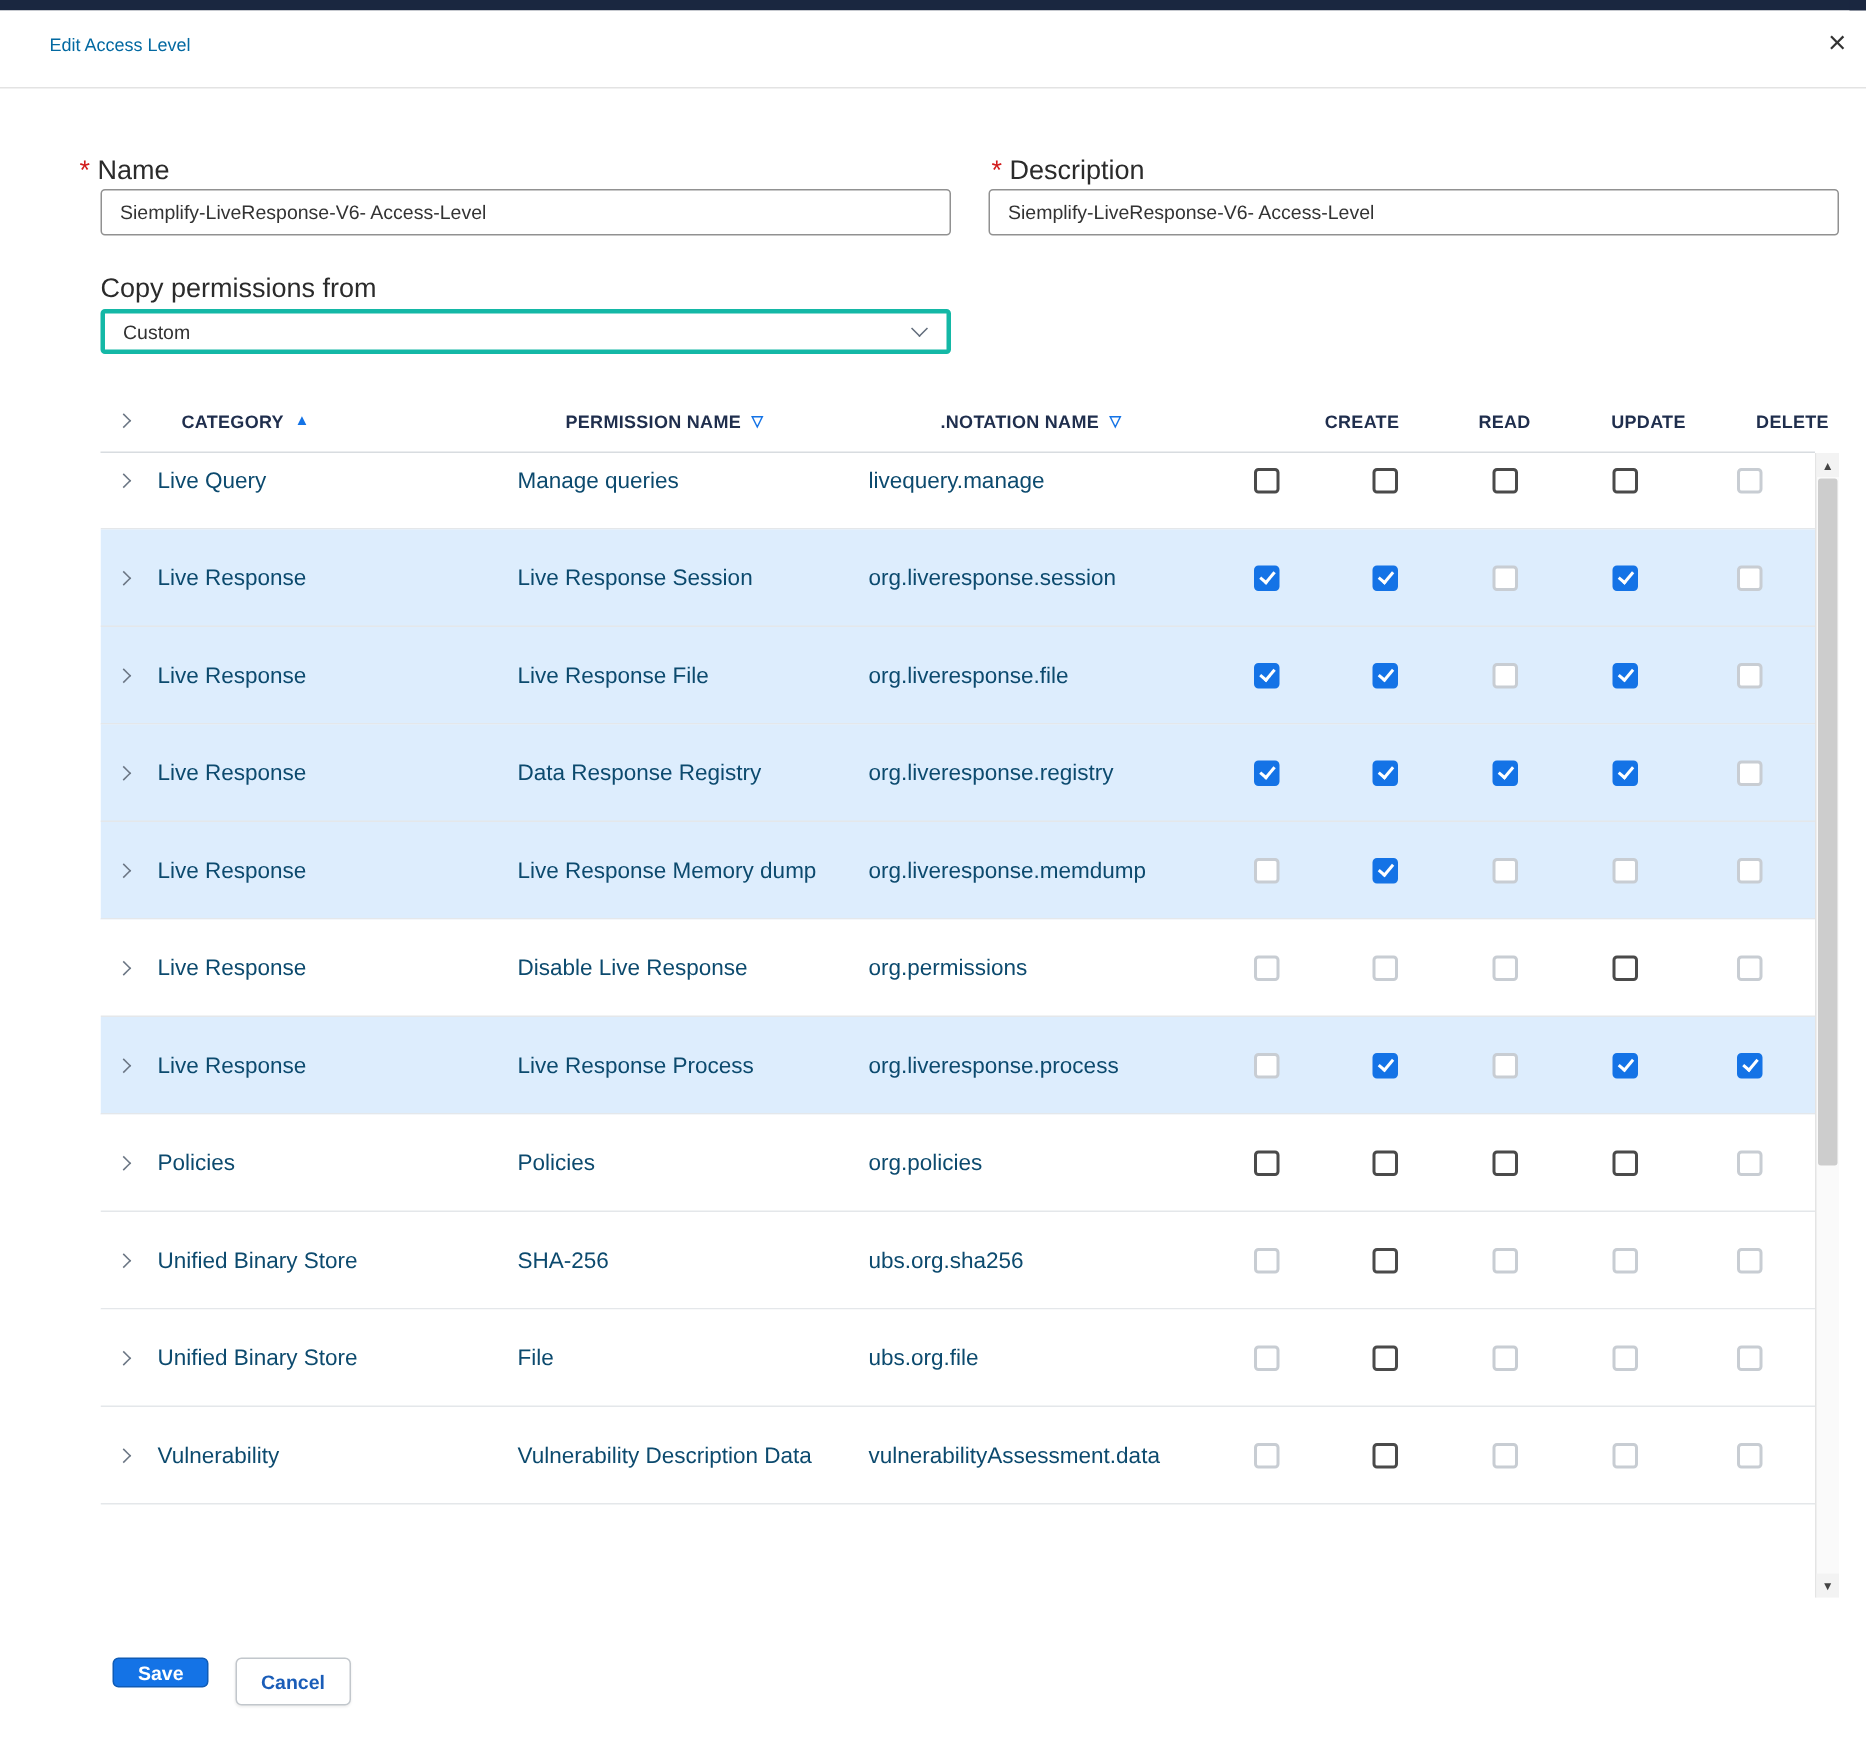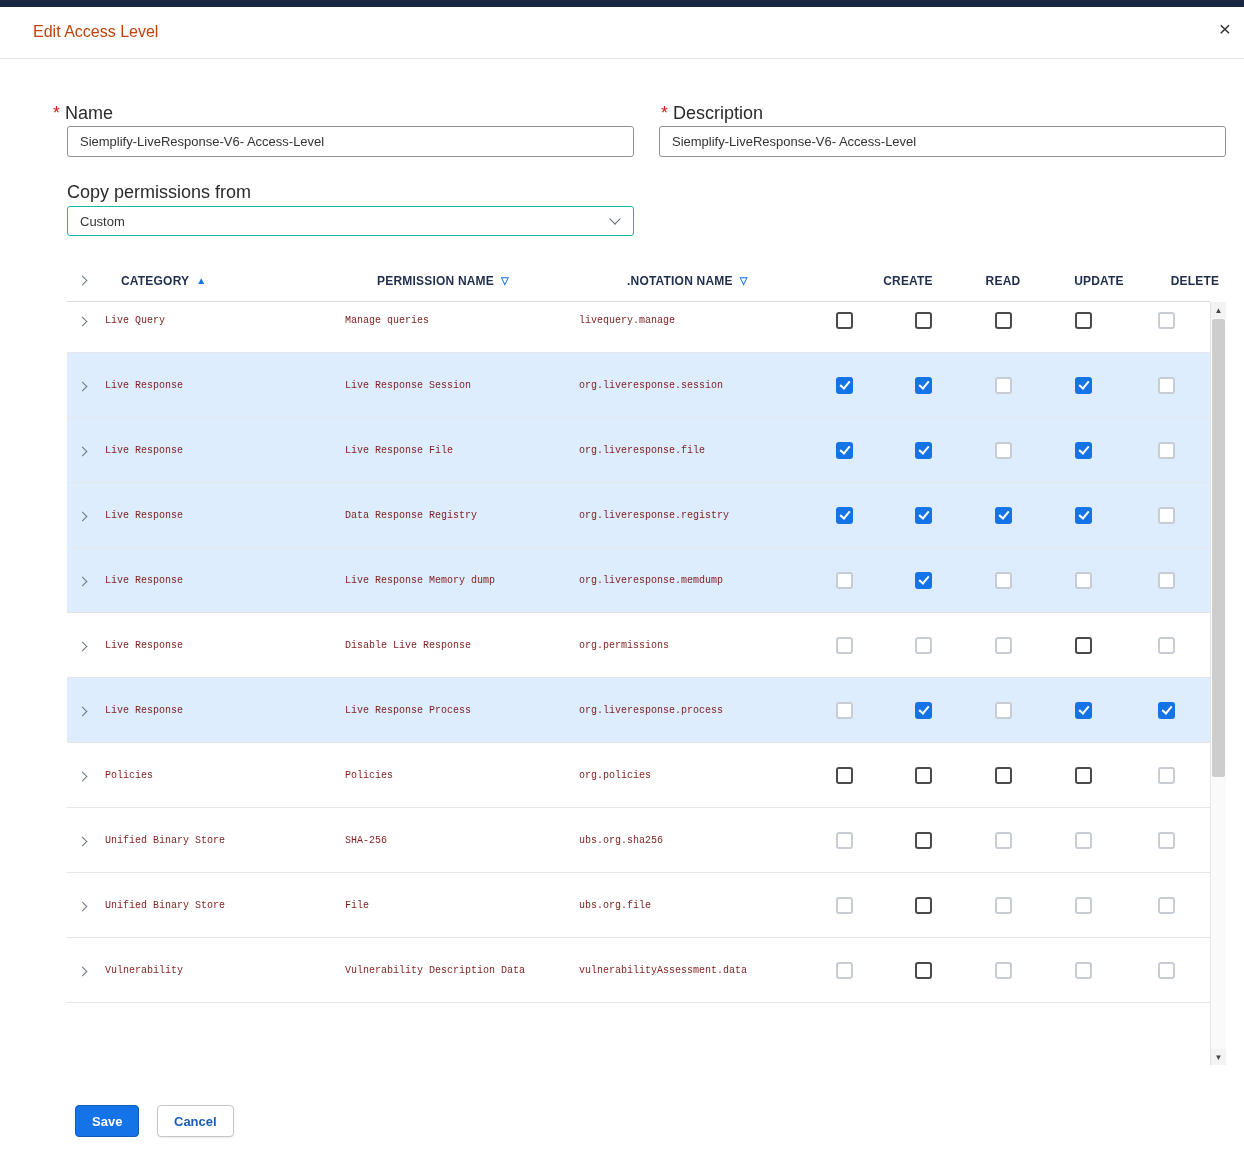--- a/index.html
+++ b/index.html
@@ -18,21 +18,21 @@
   .corner-strip {
     position: absolute; right: 0; top: 0; width: 11px; height: 57px;
     background: #1a2740;
   }
   header.dialog-header {
     position: absolute; left: 0; top: 7px; width: 1244px; height: 52px;
     background: #fff; border-bottom: 1px solid #e3e3e3;
   }
   .dialog-title {
     position: absolute; left: 33px; top: 16px;
-    font-size: 16px; font-weight: 500; color: #c2410c;
+    font-size: 12px; font-weight: 500; color: #0369a1;
   }
   .close-x {
     position: absolute; right: 13px; top: 11px;
     font-size: 21px; color: #333; cursor: pointer; line-height: 21px;
   }
   
   .field-label {
     position: absolute; font-size: 18px; color: #2b2b2b;
   }
   .req { color: #d21c1c; margin-right: 5px; }
@@ -43,21 +43,21 @@
     font-size: 13px; color: #333; padding: 0 12px; background: #fff;
     outline: none;
   }
   .lbl-name { left: 53px; top: 103px; }
   .in-name  { left: 67px; top: 126px; }
   .lbl-desc { left: 646px; top: 103px; margin-left: 15px; }
   .in-desc  { left: 659px; top: 126px; }
   .lbl-copy { left: 67px; top: 182px; }
   .select-box {
     position: absolute; left: 67px; top: 206px; width: 567px; height: 30px;
-    border: 1px solid #14b8a6; border-radius: 3px; background: #fff;
+    border: 3px solid #14b8a6; border-radius: 3px; background: #fff;
     display: flex; align-items: center; justify-content: space-between;
     padding: 0 14px 0 12px; font-size: 13px; color: #333; cursor: pointer;
   }
   .chev-down {
     width: 8px; height: 8px; border-right: 1.6px solid #5f6b7a;
     border-bottom: 1.6px solid #5f6b7a; transform: rotate(45deg);
     margin-top: -4px;
   }
   
   .table-wrap { position: absolute; left: 67px; top: 260px; width: 1143px; }
@@ -78,21 +78,21 @@
   .sort-ico { font-size: 10px; color: #1473e6; margin-left: 7px; }
   .chev-right {
     width: 7px; height: 7px; border-top: 1.6px solid #6b7684;
     border-right: 1.6px solid #6b7684; transform: rotate(45deg);
     display: inline-block; margin-left: 16px; cursor: pointer;
   }
   .tbody-viewport { height: 763px; overflow: hidden; position: relative; z-index: 1; }
   .tbody { margin-top: -14px; }
   .trow { height: 65px; border-bottom: 1px solid #e4e7ea; background: #fff; }
   .trow.hl { background: #ddedfd; }
-  .text-col { font-size: 10px; color: #7f1d1d; font-family: Liberation Mono, monospace; }
+  .text-col { font-size: 15px; color: #0c4a6e; }
   .cb-col { display: flex; justify-content: center; }
   .cb {
     width: 17px; height: 17px; border-radius: 3px; display: inline-block;
     background: #fff; cursor: pointer;
   }
   .cb.unchecked { border: 2px solid #4a4a4a; }
   .cb.disabled { border: 2px solid #c8cdd3; cursor: default; }
   .cb.checked { background: #1473e6; border: 2px solid #1473e6; position: relative; }
   .cb.checked::after {
     content: ''; position: absolute; left: 4px; top: 0.5px;
@@ -110,21 +110,21 @@
     font-size: 8px; color: #444; cursor: pointer; background: #f3f3f3;
   }
   .sb-btn.up { top: 0; }
   .sb-btn.down { bottom: 0; }
   .sb-thumb {
     position: absolute; left: 1px; top: 17px; width: 13px; height: 458px;
     background: #cdcdcd; border-radius: 2px; cursor: pointer;
   }
   
   .btn-save {
-    position: absolute; left: 75px; top: 1105px; height: 32px; min-width: 64px;
+    position: absolute; left: 75px; top: 1105px; height: 20px; min-width: 64px;
     background: #1473e6; color: #fff; border: 1px solid #0f5bb5; border-radius: 4px;
     font-family: "Liberation Sans", sans-serif; font-size: 13px; font-weight: bold;
     padding: 0 16px; cursor: pointer;
   }
   .btn-cancel {
     position: absolute; left: 157px; top: 1105px; height: 32px; min-width: 74px;
     background: #fff; color: #1a5db8; border: 1px solid #c2c7cc; border-radius: 4px;
     box-shadow: 0 1px 2px rgba(0,0,0,0.08);
     font-family: "Liberation Sans", sans-serif; font-size: 13px; font-weight: bold;
     padding: 0 16px; cursor: pointer;

